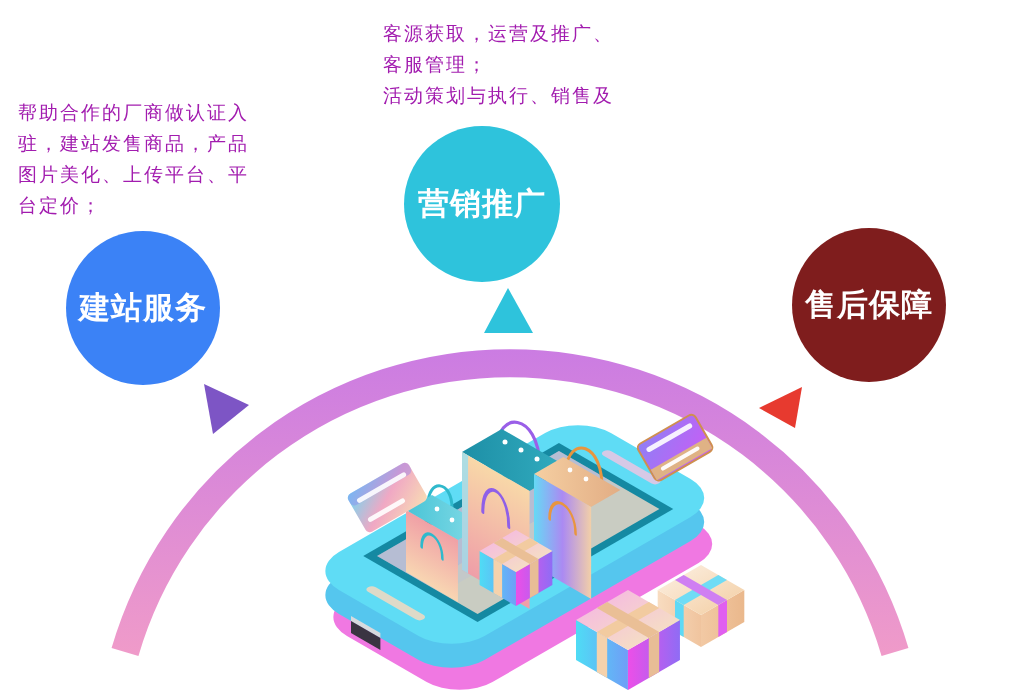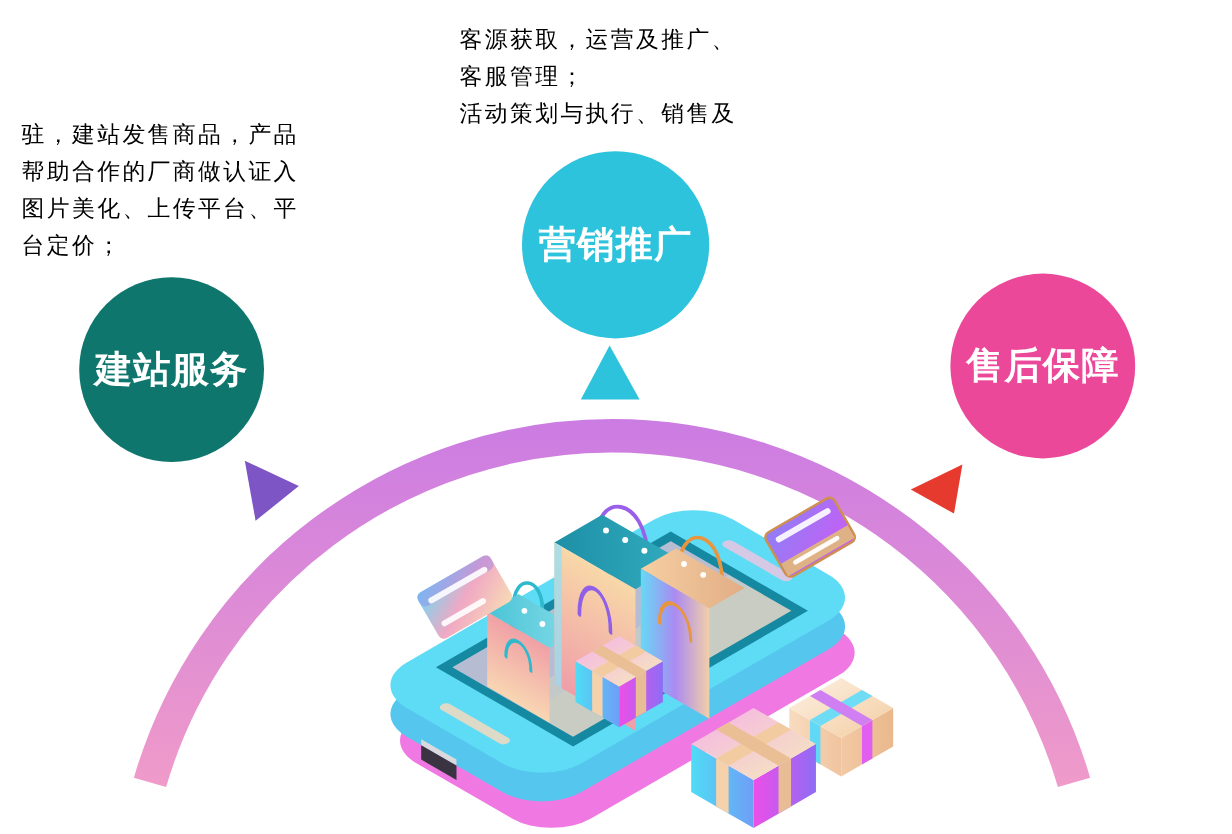--- a/index.html
+++ b/index.html
@@ -1,46 +1,46 @@
 <!DOCTYPE html>
 <html><head>
 <meta charset="utf-8">
 <style>
   html,body{margin:0;padding:0;background:#fff;}
   .canvas{
     position:relative;width:1027px;height:695px;background:#fff;
     overflow:hidden;font-family:"Liberation Sans","DejaVu Sans",sans-serif;
   }
   .desc{
-    position:absolute;color:#000000;font-size:19px;letter-spacing:2px;
+    position:absolute;color:#a21caf;font-size:19px;letter-spacing:2px;
     line-height:31px;white-space:nowrap;
   }
   .desc-left{left:18px;top:97px;}
   .desc-top{left:383px;top:18px;}
   .desc-right{left:788px;top:182px;}
   .circle{
     position:absolute;border-radius:50%;display:flex;
     align-items:center;justify-content:center;
   }
   .circle span{
     color:#ffffff;font-size:31px;font-weight:bold;letter-spacing:1px;white-space:nowrap;
   }
-  .circle-purple{left:66px;top:231px;width:154px;height:154px;background:#0f766e;}
-  .circle-teal{left:435px;top:126px;width:156px;height:156px;background:#2ec3dc;}
-  .circle-red{left:792px;top:228px;width:154px;height:154px;background:#ec4899;}
+  .circle-purple{left:66px;top:231px;width:154px;height:154px;background:#3b82f6;}
+  .circle-teal{left:404px;top:126px;width:156px;height:156px;background:#2ec3dc;}
+  .circle-red{left:792px;top:228px;width:154px;height:154px;background:#7f1d1d;}
   svg.scene{position:absolute;left:0;top:0;}
 </style>
 </head>
 <body>
 
 <div class="canvas">
 
   <div class="desc desc-left">
+    <div>帮助合作的厂商做认证入</div>
     <div>驻，建站发售商品，产品</div>
-    <div>帮助合作的厂商做认证入</div>
     <div>图片美化、上传平台、平</div>
     <div>台定价；</div>
   </div>
   <div class="desc desc-top">
     <div>客源获取，运营及推广、</div>
     <div>客服管理；</div>
     <div>活动策划与执行、销售及</div>
   </div>
 
   <svg class="scene" width="1027" height="695" viewBox="0 0 1027 695">

